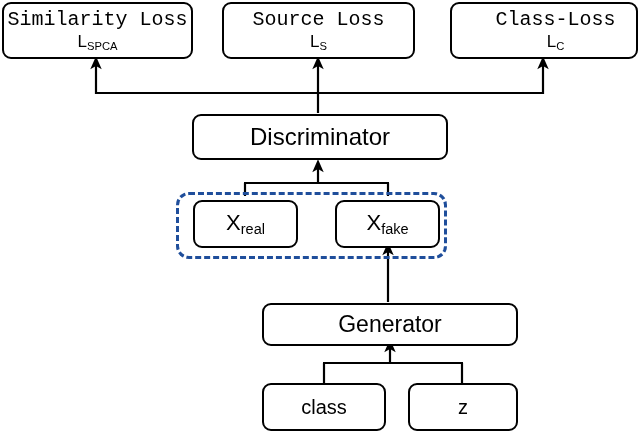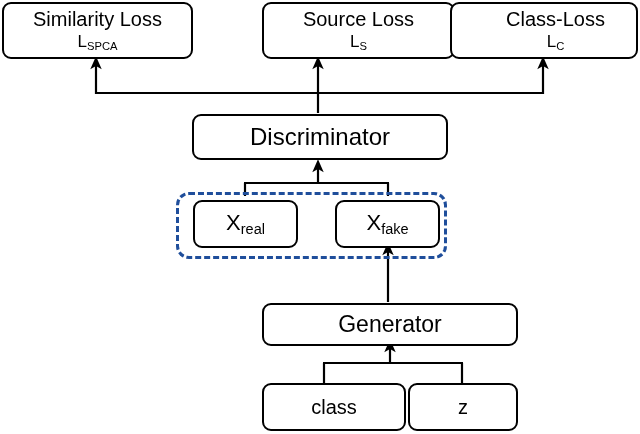--- a/index.html
+++ b/index.html
@@ -54,21 +54,21 @@
     vertical-align: -0.28em;
   }
   .dashed-group {
     position: absolute;
     box-sizing: border-box;
     border: 3px dashed #1f4e9b;
     border-radius: 13px;
     background: transparent;
     z-index: 2;
   }
-  .lbl-big { font-size: 21px; }
+  .lbl-big { font-size: 21px; font-family: Liberation Mono, monospace; }
   .lbl-med { font-size: 20px; }
 </style>
 </head>
 <body>
 
 <div id="canvas">
 
   <svg class="wires" viewBox="0 0 640 434">
     <defs>
       <marker id="arrowhead" markerWidth="7" markerHeight="7" refX="3.1" refY="3" orient="auto" markerUnits="strokeWidth">
@@ -104,21 +104,21 @@
       <line x1="323" y1="363" x2="463" y2="363" stroke="#000000" stroke-width="2.2"></line>
       <line x1="390" y1="363" x2="390" y2="346" stroke="#000000" stroke-width="2.2" marker-end="url(#arrowhead)"></line>
     </g>
   </svg>
 
   <div class="node" style="left:2px; top:2px; width:191px; height:57px;">
     <div class="line1 lbl-big">Similarity Loss</div>
     <div class="line2"><span>L</span><sub>SPCA</sub></div>
   </div>
 
-  <div class="node" style="left:222px; top:2px; width:193px; height:57px;margin-left:40px;">
+  <div class="node" style="left:222px; top:2px; width:193px; height:57px;">
     <div class="line1 lbl-big">Source Loss</div>
     <div class="line2"><span>L</span><sub>S</sub></div>
   </div>
 
   <div class="node" style="left:450px; top:2px; width:188px; height:57px;padding-left:23px;">
     <div class="line1 lbl-big">Class-Loss</div>
     <div class="line2"><span>L</span><sub>C</sub></div>
   </div>
 
   <div class="node" style="left:192px; top:114px; width:256px; height:46px;">
@@ -132,21 +132,21 @@
   </div>
 
   <div class="node" style="left:335px; top:200px; width:105px; height:48px;">
     <div class="line1" style="font-size:22px;"><span>X</span><sub>fake</sub></div>
   </div>
 
   <div class="node" style="left:262px; top:303px; width:256px; height:43px;align-items:center;">
     <div class="line1" style="font-size:23px;">Generator</div>
   </div>
 
-  <div class="node" style="left:262px; top:383px; width:144px; height:48px;">
+  <div class="node" style="left:262px; top:383px; width:124px; height:48px;">
     <div class="line1 lbl-med">class</div>
   </div>
 
   <div class="node" style="left:408px; top:383px; width:110px; height:48px;">
     <div class="line1 lbl-med">z</div>
   </div>
 
 </div>
 
 </body></html>

